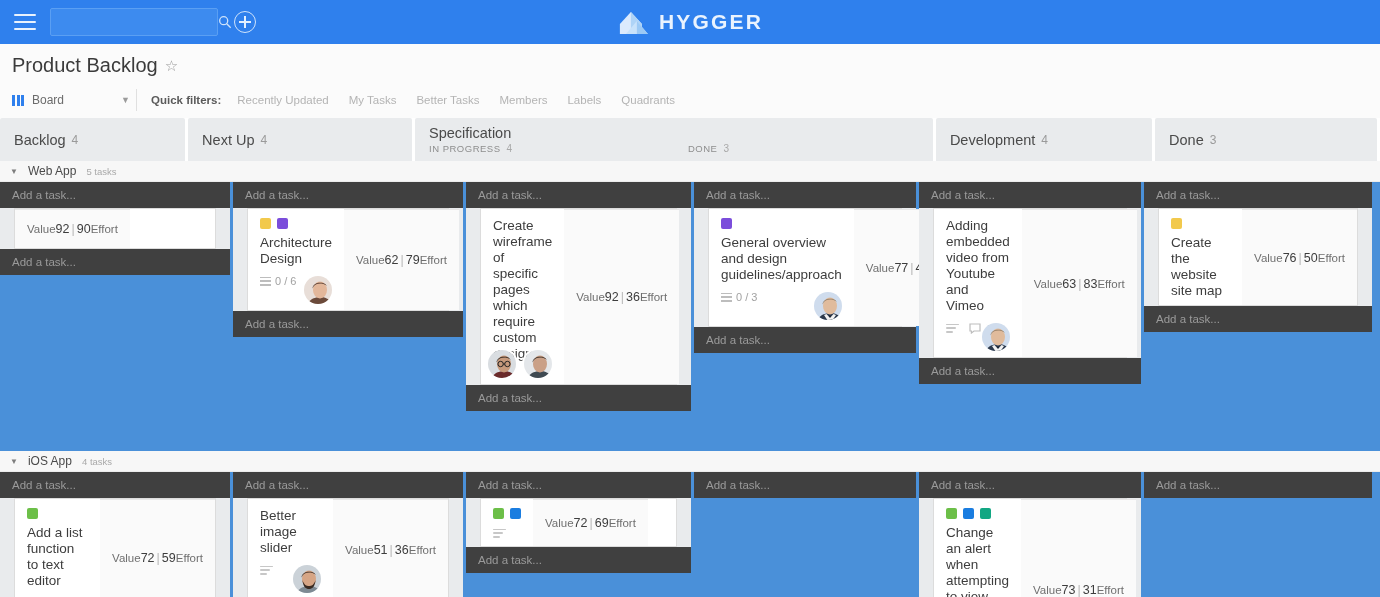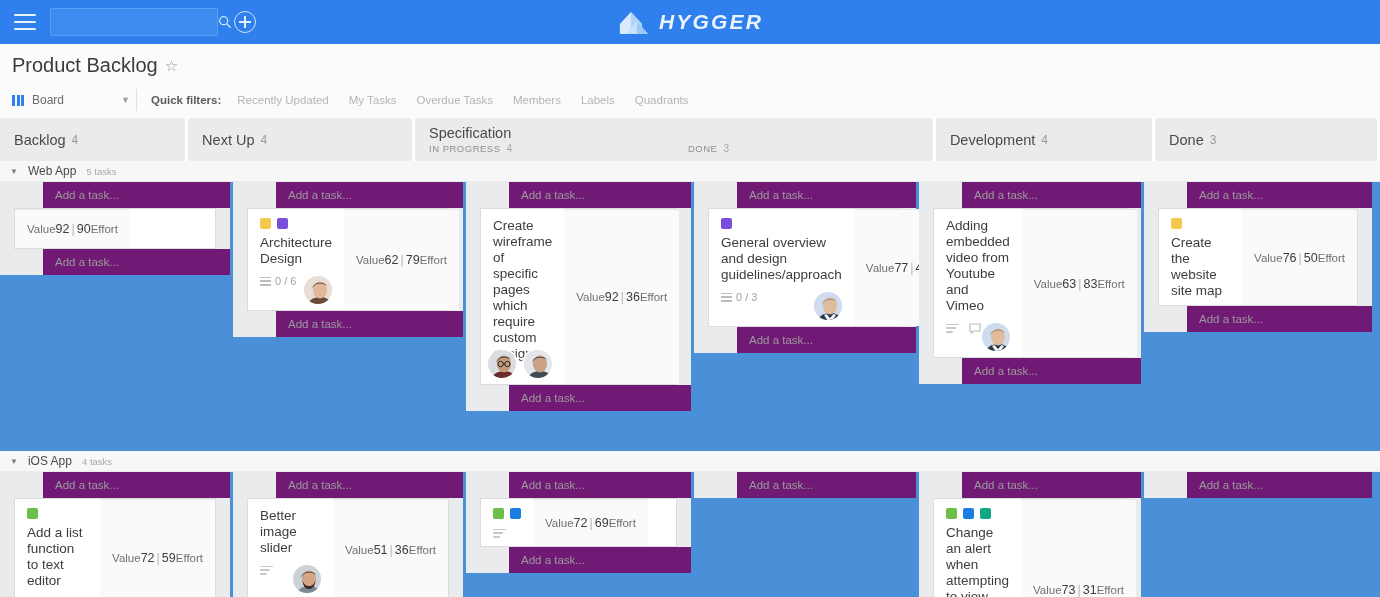--- a/index.html
+++ b/index.html
@@ -50,21 +50,21 @@
     position: relative; cursor: pointer;
   }
   .plusbtn::before, .plusbtn::after {
     content:""; position:absolute; background:#e3f0ff;
   }
   .plusbtn::before { left: 4px; right: 4px; top: 9.2px; height: 1.8px; }
   .plusbtn::after  { top: 4px; bottom: 4px; left: 9.2px; width: 1.8px; }
 
   .brand {
     position: absolute; left: 50%; transform: translateX(-50%);
-    display: flex; align-items: center; gap: 10px; font-style: italic;
+    display: flex; align-items: center; gap: 10px;
   }
   .brand-text {
     color: #eaf3fe; font-size: 21px; font-weight: bold; letter-spacing: 2.2px;
   }
 
   
   .board-header { background: #fbfbfb; padding: 10px 12px 0 12px; height: 74px; }
   .board-title-row { display: flex; align-items: center; gap: 7px; }
   .board-title { font-size: 20px; color: #3b3b3b; font-weight: normal; }
   .star { color: #9b9b9b; font-size: 15px; cursor: pointer; }
@@ -111,22 +111,21 @@
 
   .lane-cols { display:flex; }
   .col {
     margin-right:3px; background:#4a90d9;
     display:flex; flex-direction:column; align-self:flex-start;
   }
   .col-inner { background:#e9ebed; padding: 0; }
 
   .addtask {
     font-size:11.5px; color:#9a9a9a; padding: 7px 12px; cursor:pointer;
-    background:#701a75;
-    margin-left:43px;
+    background:#404040;
   }
 
   .card {
     background:#ffffff; margin: 0 14px; border:1px solid #dcdcdc;
     display:flex; 
   }
   .card-main { padding: 9px 12px 6px 12px; position:relative; min-height: 30px; }
   .labels { display:flex; gap:6px; margin-bottom: 6px; }
   .chip { width:11px; height:11px; border-radius:2px; }
   .card-title { font-size:13.5px; color:#3d3d3d; line-height:16px; }
@@ -195,21 +194,21 @@
           <i></i>
           <i></i>
         </span>
       <span class="view-label">Board</span>
       <span class="caret">▼</span>
     </div>
     <div class="sep"></div>
     <span class="qf-label">Quick filters:</span>
     <span class="qf">Recently Updated</span>
     <span class="qf">My Tasks</span>
-    <span class="qf">Overdue Tasks</span>
+    <span class="qf">Better Tasks</span>
     <span class="qf">Members</span>
     <span class="qf">Labels</span>
     <span class="qf">Quadrants</span>
   </div>
 </div>
 
 <div class="col-head-strip" id="col-head-strip">
     <div class="col-head" style="width: 190px;">
       <span class="cname">Backlog</span>
                    <span class="ccount">4</span>

